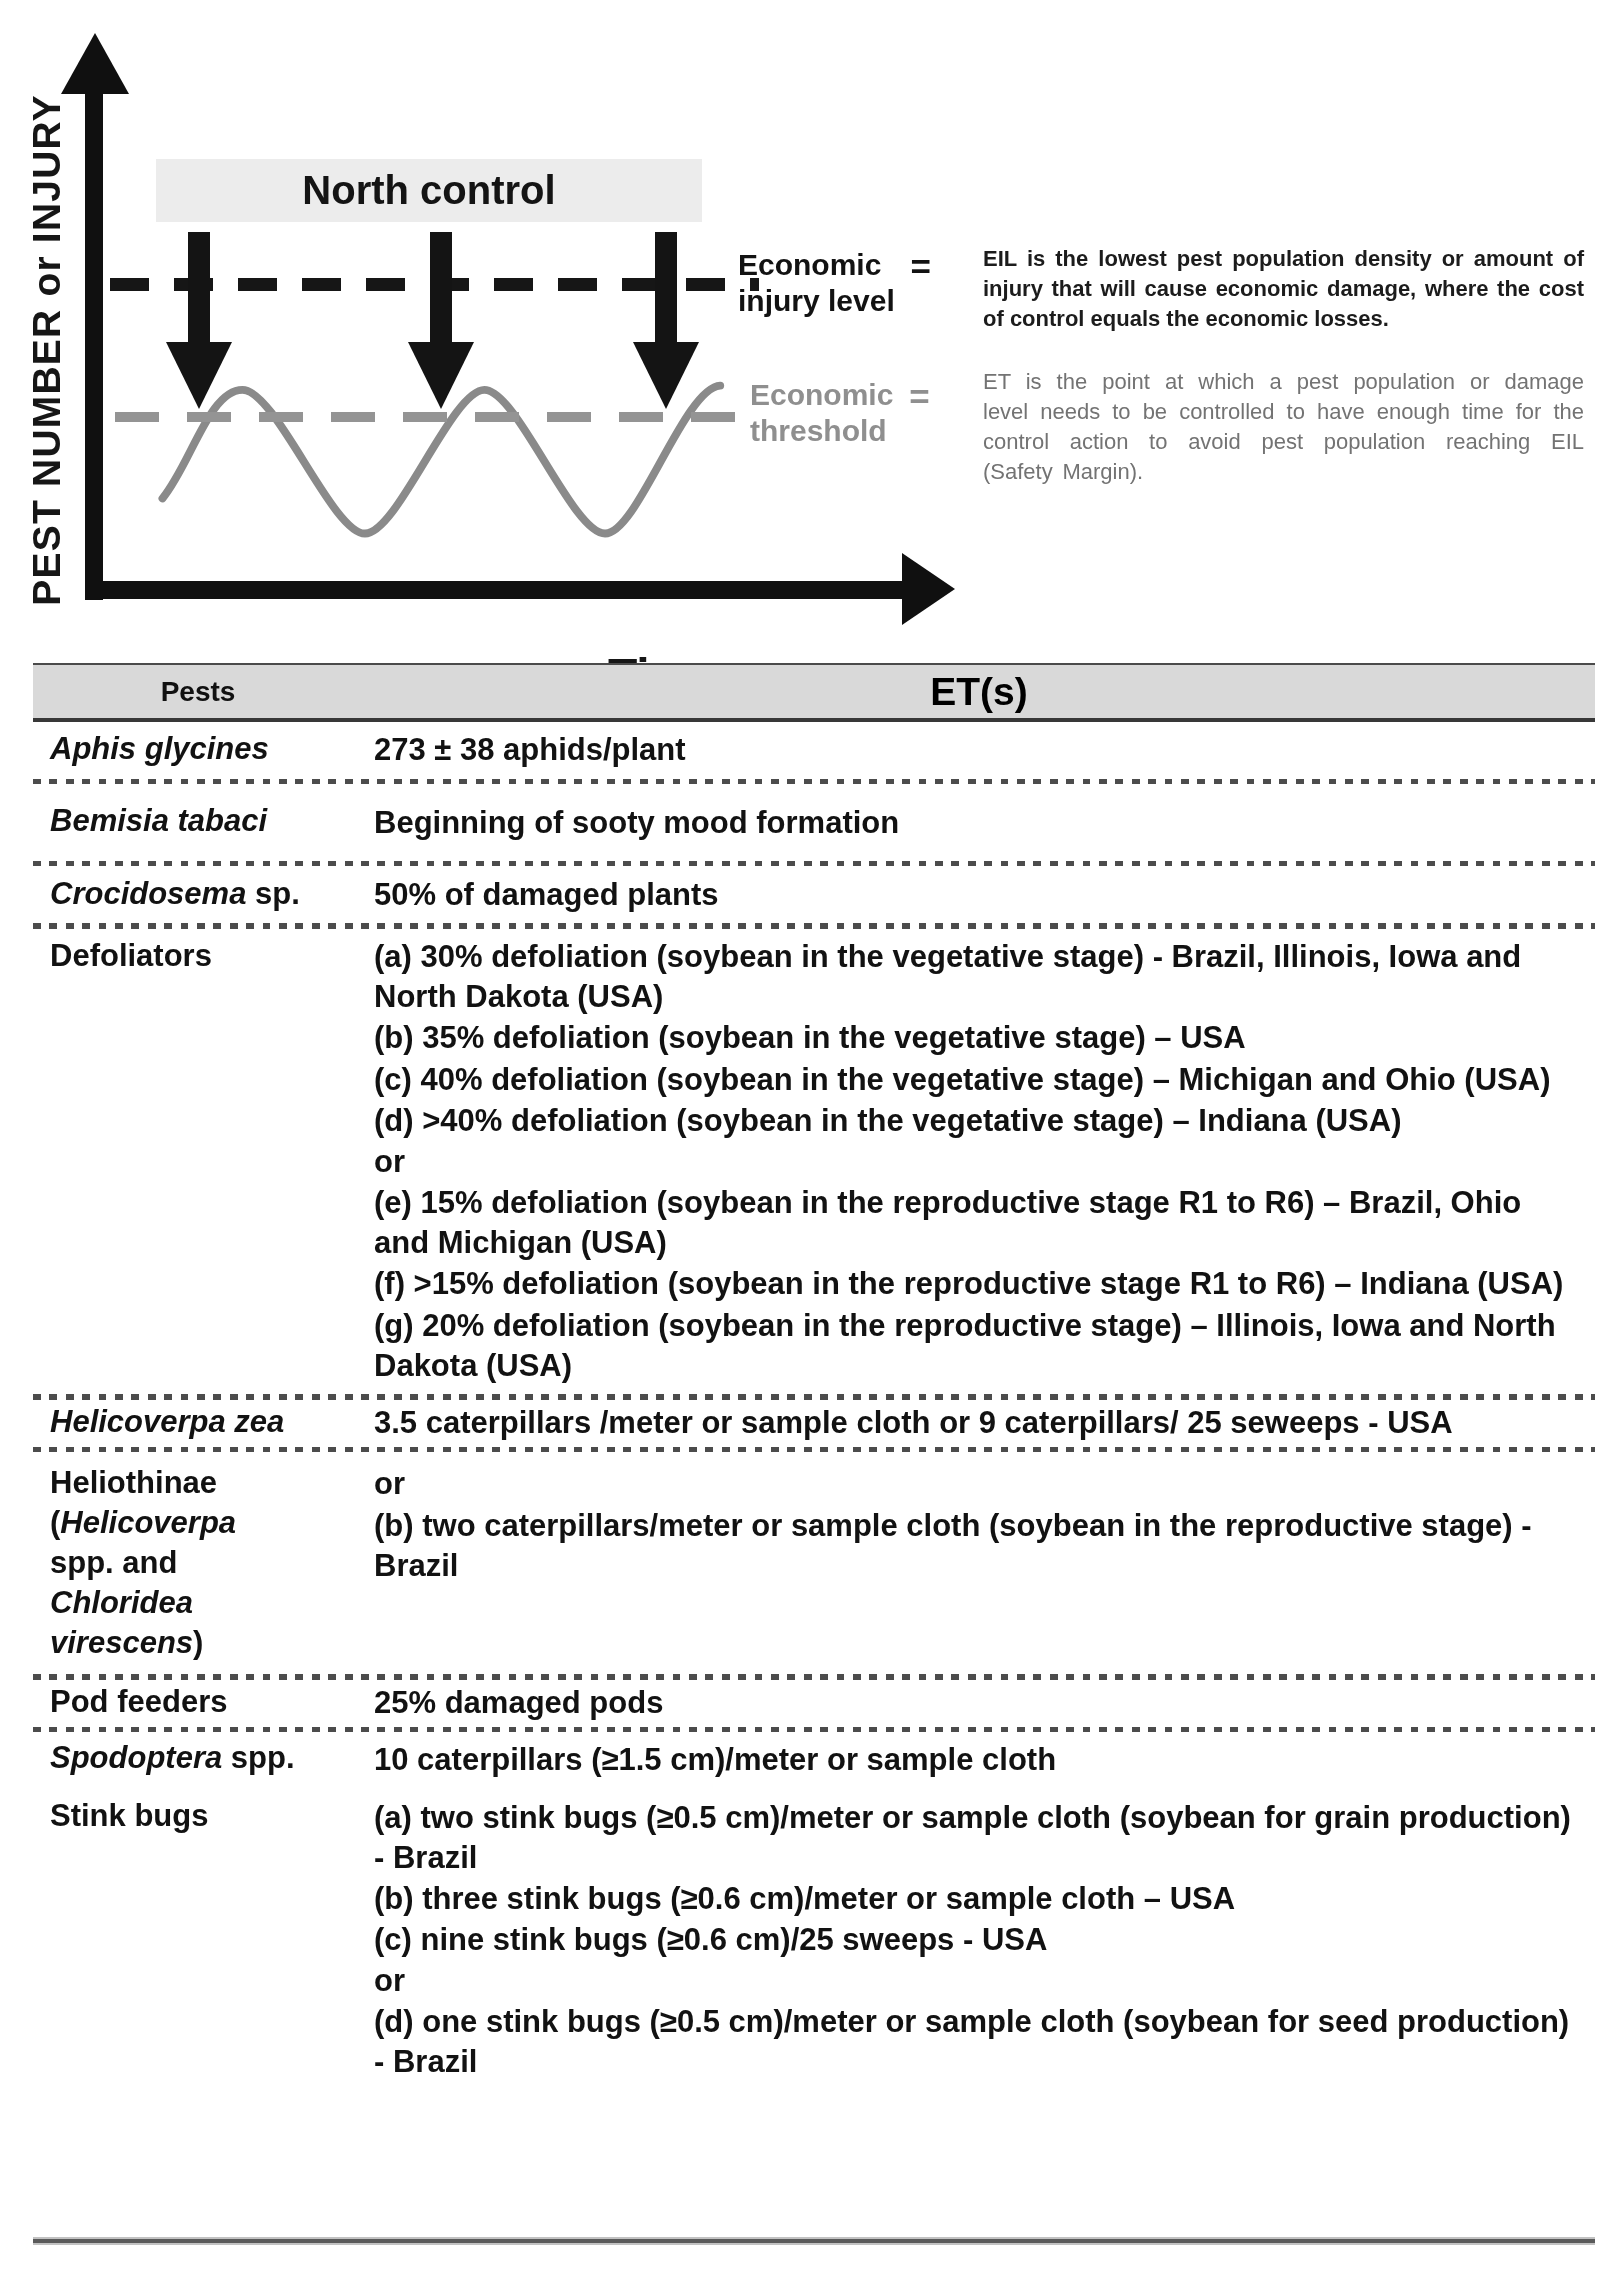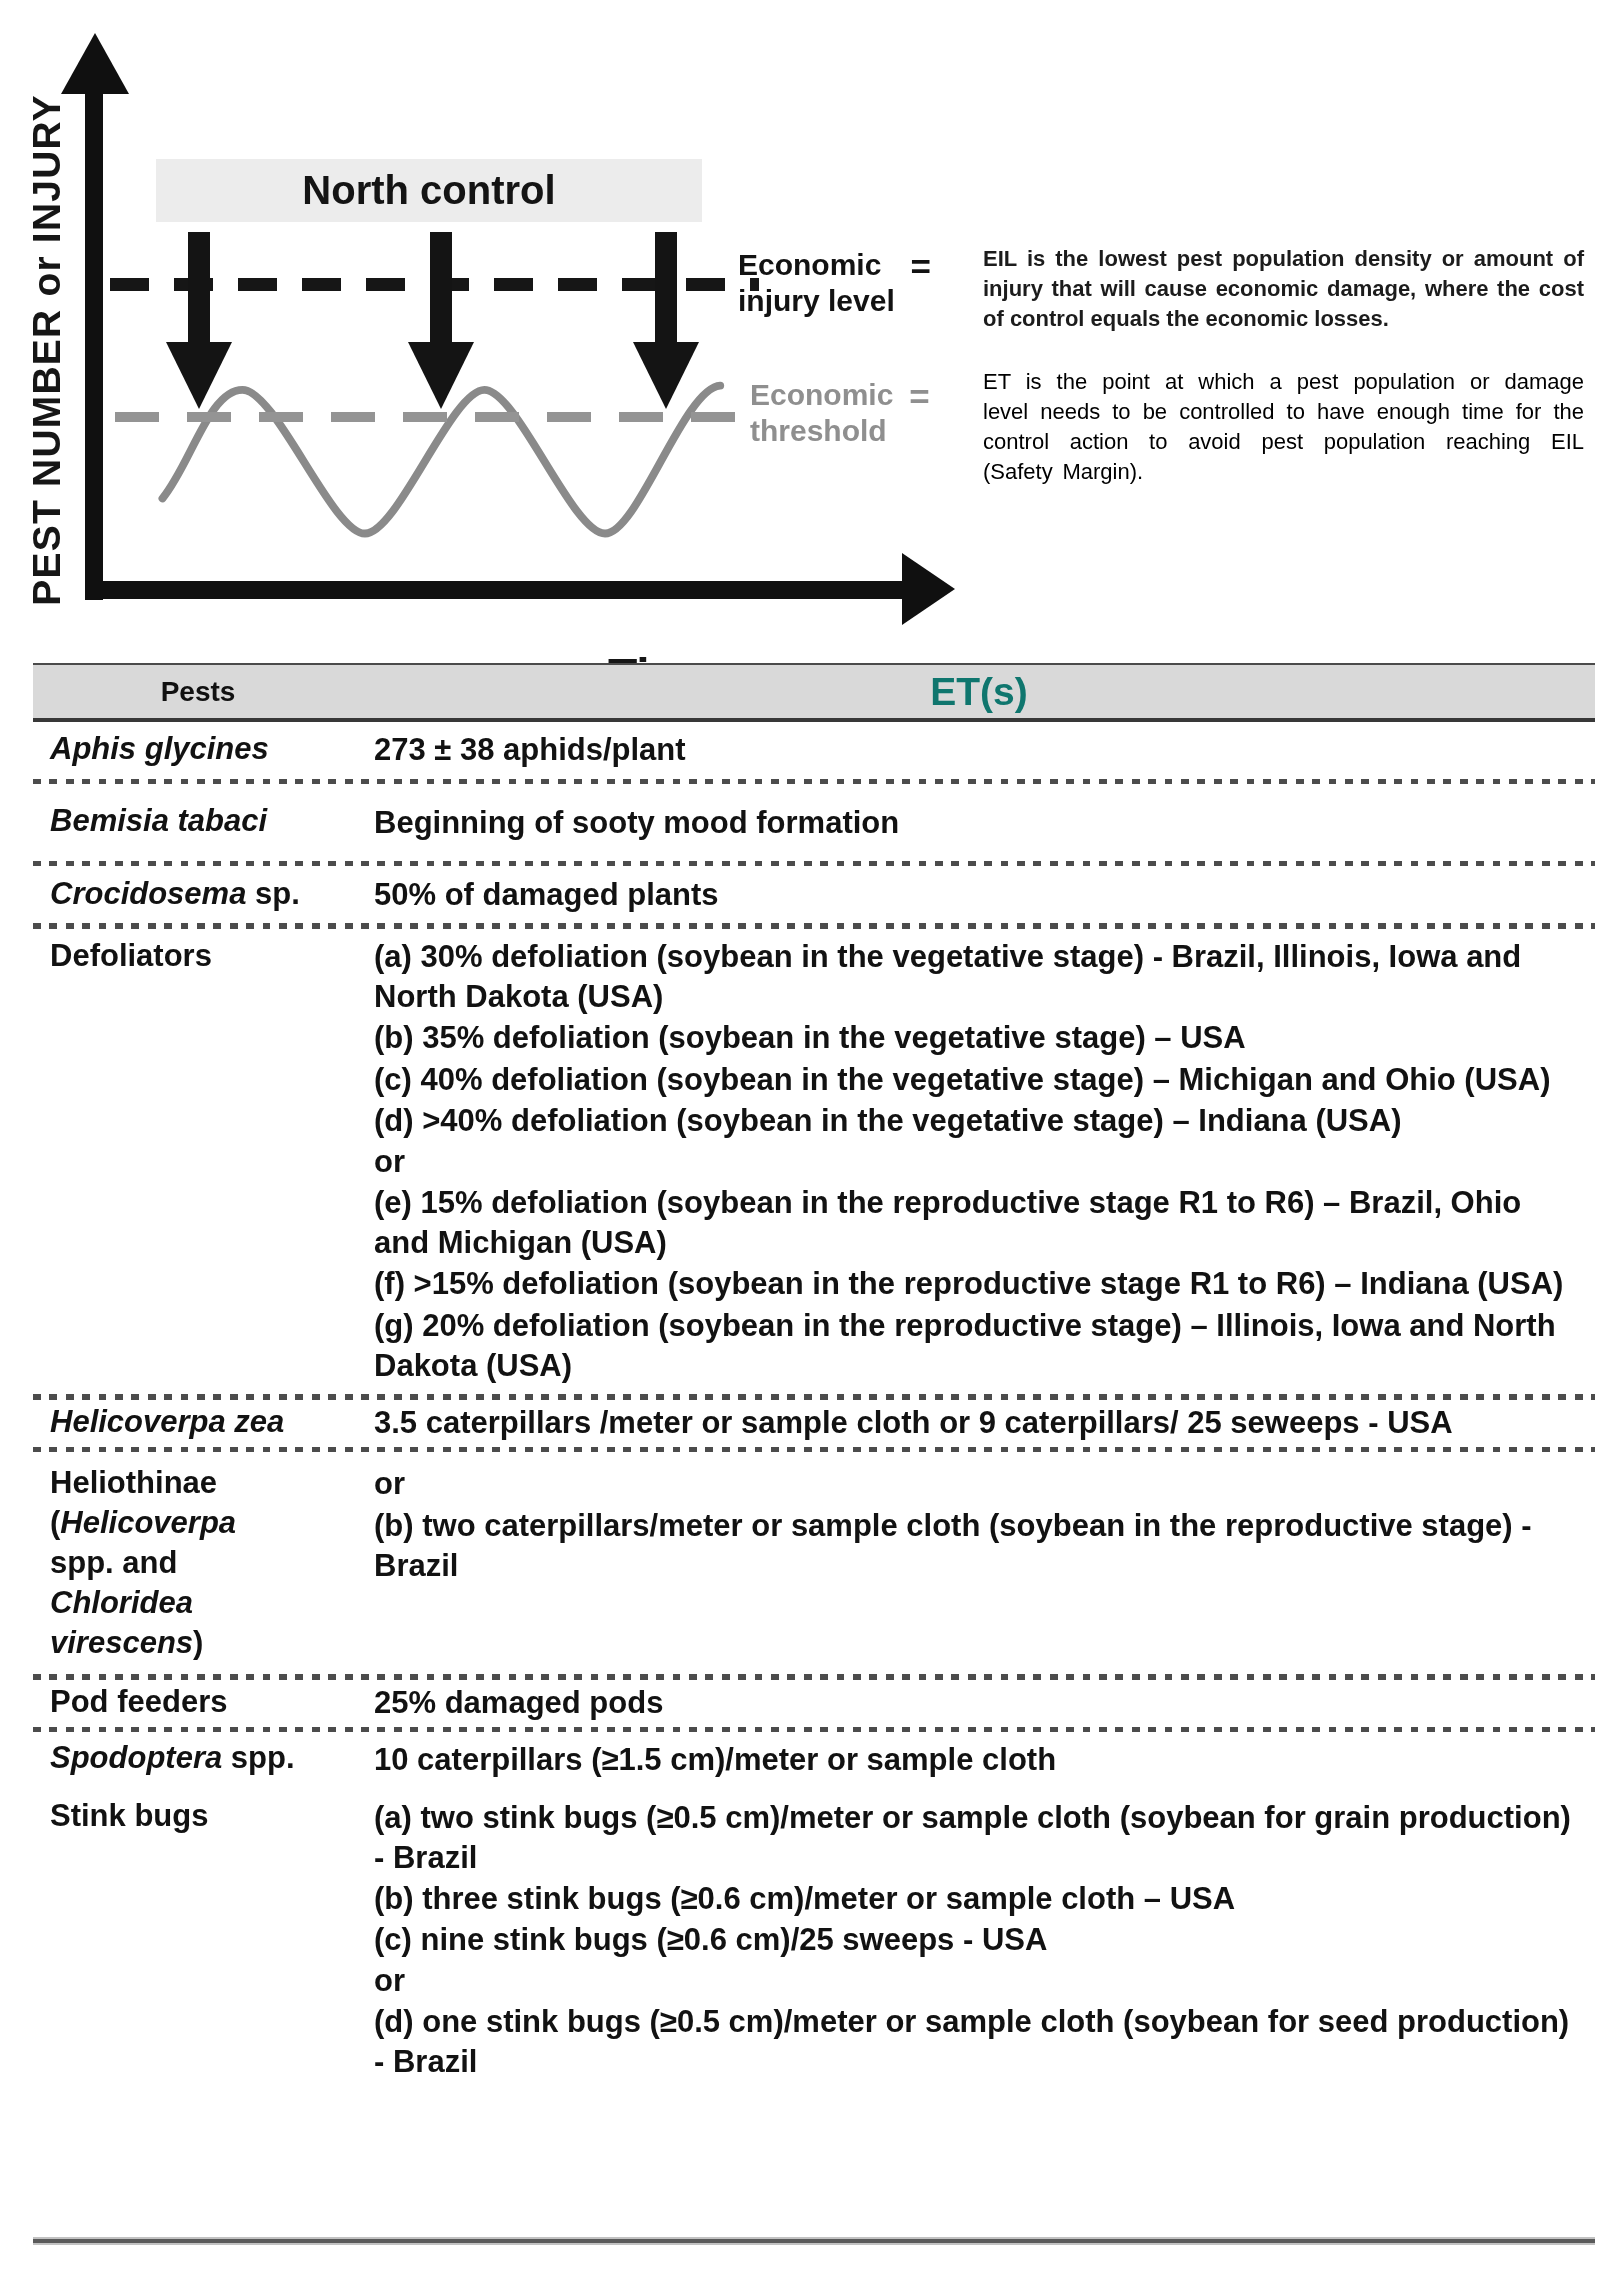--- a/index.html
+++ b/index.html
@@ -35,31 +35,31 @@
                     border-top:67px solid #141414;}
   .a1{left:165px;} .a2{left:407px;} .a3{left:632px;}
   .lvl-label{position:absolute;display:flex;gap:15.8px;}
   .lvl-text{font-size:30px;font-weight:700;line-height:36px;}
   .lvl-eq{font-size:35px;font-weight:700;}
   .eil-lab{left:738px;top:247px;color:#121212;}
   .et-lab{left:750px;top:377px;color:#8f8f8f;}
 
   .defs{position:absolute;left:983px;top:244px;width:601px;}
   .def-eil{font-size:22px;line-height:30px;font-weight:700;color:#1c1c1c;text-align:justify;margin:0;}
-  .def-et{font-size:22px;line-height:30px;font-weight:400;color:#000000;text-align:justify;
+  .def-et{font-size:22px;line-height:30px;font-weight:400;color:#737373;text-align:justify;
           margin:33px 0 0 0;word-spacing:3.6px;}
 
   
   .ettable{position:absolute;left:33px;top:663px;width:1562px;}
   .t-head{display:flex;background:#d9d9d9;border-top:2.4px solid #4b4b4b;
           border-bottom:4.8px solid #383838;height:53px;}
   .t-head .h1{width:330px;display:flex;align-items:center;justify-content:center;
               font-size:28px;font-weight:700;color:#111;}
   .t-head .h2{flex:1;display:flex;align-items:center;justify-content:center;
-              font-size:39px;font-weight:700;color:#0f766e;}
+              font-size:39px;font-weight:700;color:#000000;}
   .t-row{display:flex;font-size:31px;font-weight:700;line-height:40px;color:#121212;}
   .pest-cell{width:330px;padding-left:17px;box-sizing:border-box;display:flex;
              flex-direction:column;}
   .et-cell{flex:1;padding-left:11px;padding-right:20.6px;box-sizing:border-box;}
   .et-item{margin:1.2px 0;}
   .it{font-style:italic;}
   .row-sep{height:5.5px;background:repeating-linear-gradient(90deg,#4c4c4c 0 7.9px,transparent 7.9px 16.4px);}
   .r0{padding:7.3px 0;} .r1{padding:17px 0;} .r2{padding:7.3px 0;} .r3{padding:7.3px 0;}
   .r4{padding:2.4px 0;}  .r5{padding:11px 0;} .r6{padding:2.4px 0;}  .r7{padding:6px 0;}
   .r8{padding:9.7px 0;}

